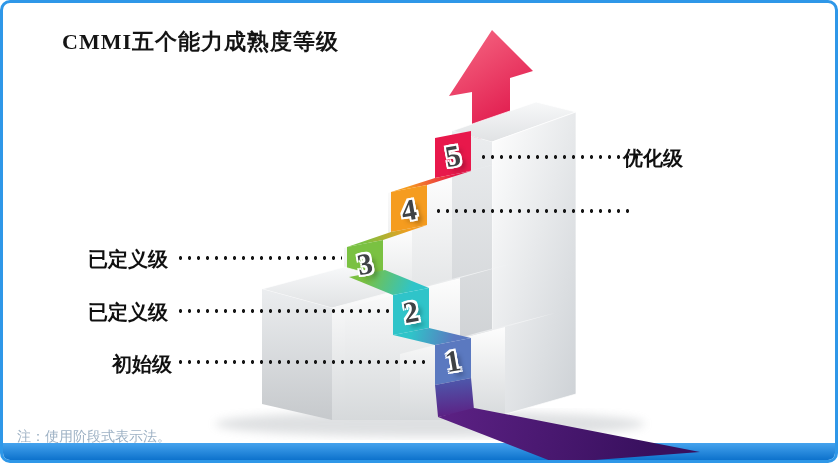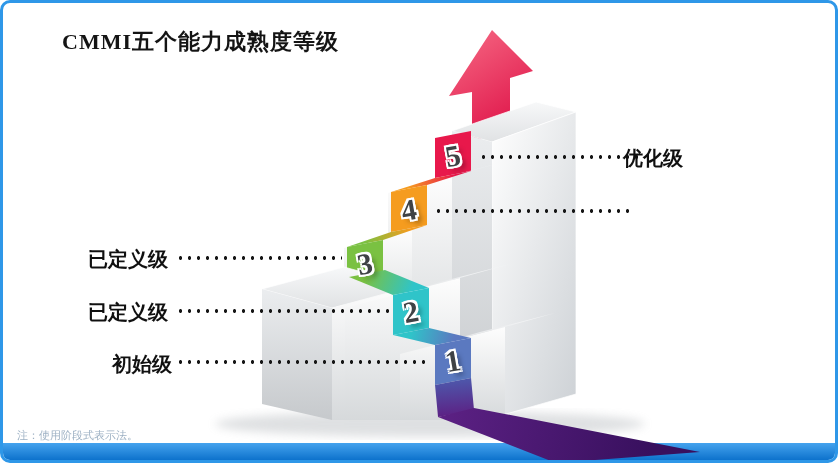--- a/index.html
+++ b/index.html
@@ -17,21 +17,21 @@
   .frame {
     position:absolute; inset:0; border:3px solid #2e97e8;
     border-radius:10px; z-index:5; pointer-events:none;
   }
   .title {
     position:absolute; left:62px; top:27px; z-index:3;
     font-size:22px; font-weight:bold; color:#141414; letter-spacing:1px;
   }
   .footnote {
     position:absolute; left:17px; top:428px; z-index:3;
-    font-size:11px; color:#9db1c4;
+    font-size:14px; color:#9db1c4;
   }
   .num {
     position:absolute; z-index:3;
     transform:translate(-50%,-50%) rotate(-10deg);
     font-size:30px; font-weight:bold; color:#3f4245;
     text-shadow:
       -2px -2px 0 #fff, 2px -2px 0 #fff, -2px 2px 0 #fff, 2px 2px 0 #fff,
       0 -2px 0 #fff, 0 2px 0 #fff, -2px 0 0 #fff, 2px 0 0 #fff,
       4px 5px 5px rgba(0,0,0,.35);
   }

